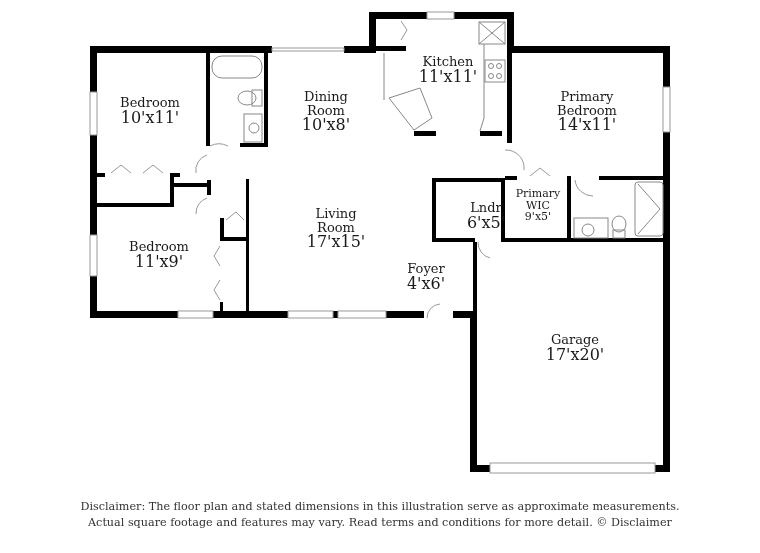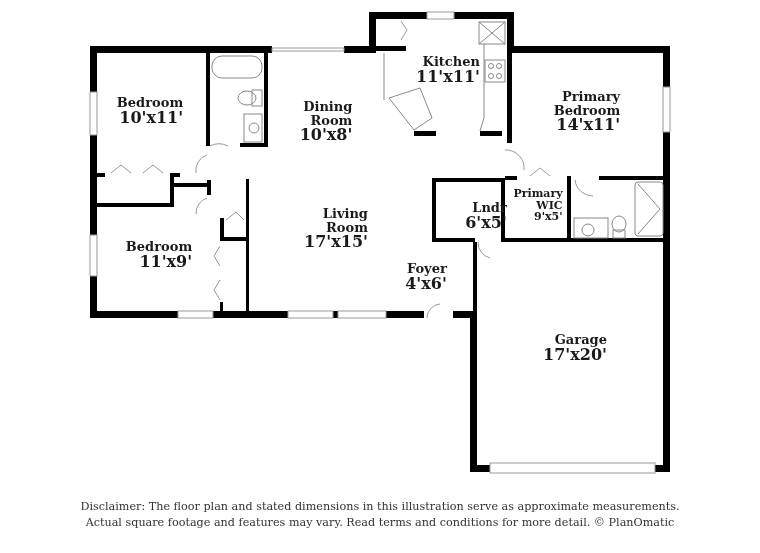--- a/index.html
+++ b/index.html
@@ -1,18 +1,18 @@
 <!DOCTYPE html>
 <html><head>
 <meta charset="utf-8">
 <style>
   html, body { margin:0; padding:0; background:#ffffff; }
   body { width:760px; height:553px; position:relative; overflow:hidden; font-family:"DejaVu Serif", serif; }
   #plan { position:absolute; left:0; top:0; width:760px; height:553px; }
-  .label { position:absolute; text-align:right; font-family:"DejaVu Serif", serif; font-weight:bold; color:#1a1a1a; line-height:1.05; transform:translateX(-50%); white-space:nowrap; }
+  .label { position:absolute; text-align:center; font-family:"DejaVu Serif", serif; font-weight:normal; color:#1a1a1a; line-height:1.05; transform:translateX(-50%); white-space:nowrap; }
   .label .n { font-size:13px; display:block; }
   .label .d { font-size:16px; display:block; }
   .label.small .n, .label.small .d { font-size:11px; }
   .disclaimer { position:absolute; left:0; width:760px; top:499px; text-align:center; font-family:"DejaVu Serif", serif; font-size:11.2px; color:#333; line-height:16px; }
 </style>
 </head>
 <body>
 
 <svg id="plan" width="760" height="553" viewBox="0 0 760 553" xmlns="http://www.w3.org/2000/svg">
   <g fill="#000">
@@ -145,21 +145,21 @@
     <polyline points="530,176 540,168 550,176"></polyline>
     <polyline points="401,21 407,30 401,40"></polyline>
   </g>
 </svg>
 
 <div class="label" style="left:150px;top:96px;">
   <span class="n">Bedroom</span>
   <span class="d">10'x11'</span>
 </div>
 
-<div class="label" style="left:326px;top:100px;">
+<div class="label" style="left:326px;top:90px;">
   <span class="n">Dining</span>
   <span class="n">Room</span>
   <span class="d">10'x8'</span>
 </div>
 
 <div class="label" style="left:448px;top:55px;">
   <span class="n">Kitchen</span>
   <span class="d">11'x11'</span>
 </div>
 
@@ -196,14 +196,14 @@
   <span class="d">4'x6'</span>
 </div>
 
 <div class="label" style="left:575px;top:333px;">
   <span class="n">Garage</span>
   <span class="d">17'x20'</span>
 </div>
 
 <div class="disclaimer">
   <div>Disclaimer: The floor plan and stated dimensions in this illustration serve as approximate measurements.</div>
-  <div>Actual square footage and features may vary. Read terms and conditions for more detail. © PlanOmatic</div>
+  <div>Actual square footage and features may vary. Read terms and conditions for more detail. © Disclaimer</div>
 </div>
 
 </body></html>

